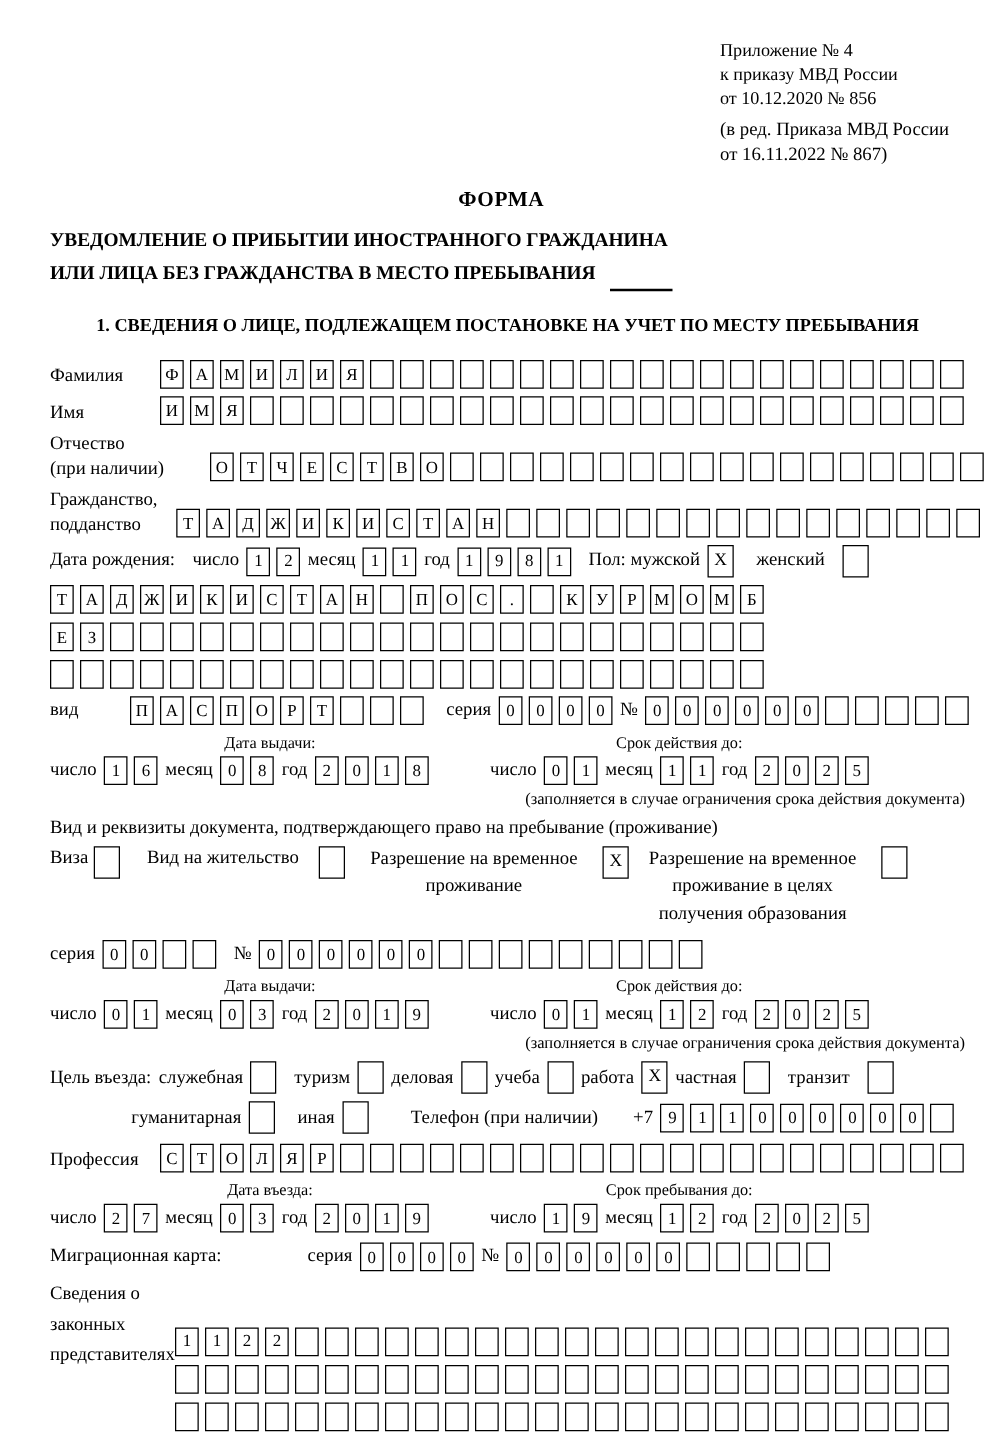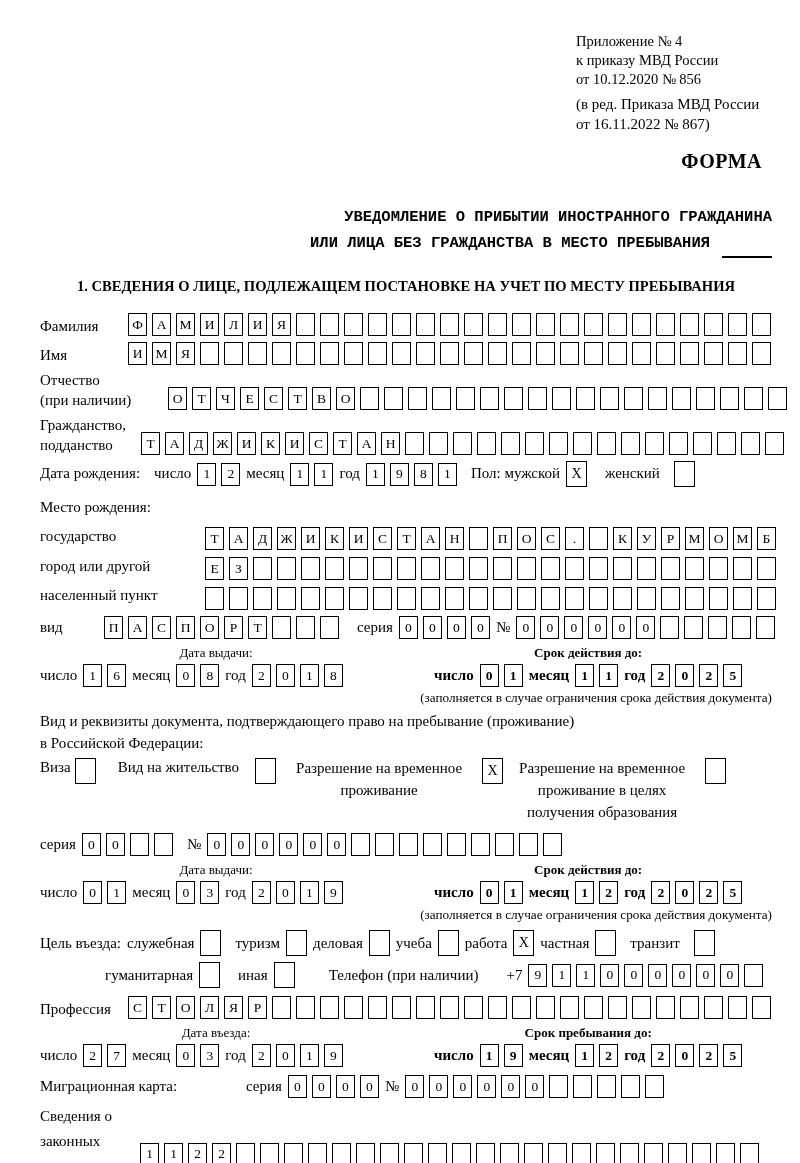--- a/index.html
+++ b/index.html
@@ -3,39 +3,39 @@
 <meta charset="utf-8">
 <style>
   html,body{margin:0;padding:0;background:#fff;}
   .page{
     position:relative;width:800px;height:1163px;box-sizing:border-box;
     padding:32px 28px 0 40px;background:#fff;color:#000;
     font-family:"Liberation Serif","DejaVu Serif",serif;overflow:hidden;
   }
   .hdr{margin-left:auto;width:196px;font-size:14.5px;line-height:1.3;}
   .hdr-sub{font-size:15px;margin-top:5px;line-height:1.35;}
-  .forma{margin-top:16px;text-align:right;padding-right:10px;font-weight:bold;font-size:20px;letter-spacing:.5px;}
-  .title{margin:32px 0 0;text-align:right;font-size:15.5px;font-weight:bold;line-height:1.65;font-family:Liberation Mono, monospace;}
+  .forma{margin-top:16px;text-align:center;padding-right:10px;font-weight:bold;font-size:17px;letter-spacing:.5px;}
+  .title{margin:10px 0 0;text-align:left;font-size:15.5px;font-weight:bold;line-height:1.65;}
   .uline{display:inline-block;width:50px;border-bottom:2px solid #000;margin-left:12px;}
   .sec{margin:20px 0 0;text-align:center;font-size:14.6px;font-weight:bold;}
   .form-body{margin-top:18px;font-size:15px;}
   .frow{display:flex;align-items:flex-end;margin-bottom:6px;}
   .inline{align-items:center;gap:6px;}
   .flabel{font-size:15px;line-height:1.3;flex:0 0 auto;}
   .w88{width:88px;}.w101{width:101px;}.w128{width:128px;}.w165{width:165px;}.w100{width:100px;}
   .cells{display:flex;gap:5px;flex:0 0 auto;}
   .cell{box-sizing:border-box;width:19px;height:23px;border:1.8px solid #000;
         display:flex;align-items:center;justify-content:center;font-size:13.5px;flex:0 0 auto;}
   .cb{box-sizing:border-box;width:21px;height:26px;border:1.8px solid #000;
       display:inline-flex;align-items:center;justify-content:center;font-size:14px;flex:0 0 auto;}
   .stack{display:flex;flex-direction:column;gap:7px;}
   .center-b{text-align:center;font-weight:bold;font-size:15px;margin:2px 0 6px;}
   .dates{display:flex;margin:0 0 2px;}
   .dcol-l{width:352px;}
-  .dcol-r{margin-left:42px;font-weight:bold;}
+  .dcol-r{}
   .dtitle{text-align:center;font-size:13px;margin-bottom:3px;}
   .dfields{display:flex;align-items:center;gap:6px;font-size:15px;}
   .note{font-size:13.2px;text-align:right;margin:3px 0 7px;}
   .cbrow{display:flex;align-items:flex-start;margin-top:6px;font-size:15px;}
   .copt{display:flex;align-items:flex-start;gap:20px;}
   .lbl-c{text-align:center;line-height:1.45;}
   .mL8{margin-left:8px;}.mL12{margin-left:12px;}.mL16{margin-left:16px;}.mL22{margin-left:22px;}.mL28{margin-left:28px;}
 </style>
 </head>
 <body>
@@ -218,26 +218,20 @@
           <span class="cell">8</span>
           <span class="cell">1</span>
         </span>
       <span class="flabel mL8">Пол: мужской</span>
       <span class="cb">X</span>
       <span class="flabel mL12">женский</span>
       <span class="cb mL8"></span>
     </div>
 
     <div class="frow" style="margin-top:4px;">
-      <span class="flabel w165" style="line-height:1.95;">
-        <span>Место рождения:</span><br>
-        <span>государство</span><br>
-        <span>город или другой</span><br>
-        <span>населенный пункт</span>
-      </span>
       <span class="stack">
         <span class="cells">
             <span class="cell">Т</span>
             <span class="cell">А</span>
             <span class="cell">Д</span>
             <span class="cell">Ж</span>
             <span class="cell">И</span>
             <span class="cell">К</span>
             <span class="cell">И</span>
             <span class="cell">С</span>
@@ -393,21 +387,20 @@
               <span class="cell">0</span>
               <span class="cell">2</span>
               <span class="cell">5</span>
             </span>
         </div>
       </div>
     </div>
     <div class="note">(заполняется в случае ограничения срока действия документа)</div>
 
     <div style="margin-bottom:5px;">Вид и реквизиты документа, подтверждающего право на пребывание (проживание)</div>
-    <div>в Российской Федерации:</div>
 
     <div class="cbrow">
       <span class="flabel">Виза</span>
       <span class="cb" style="margin:0 22px 0 4px;"></span>
       <span class="flabel">Вид на жительство</span>
       <span class="cb" style="margin:0 20px 0 16px;"></span>
       <div class="copt">
         <span class="lbl-c">
           <span>Разрешение на временное</span><br>
           <span>проживание</span>

